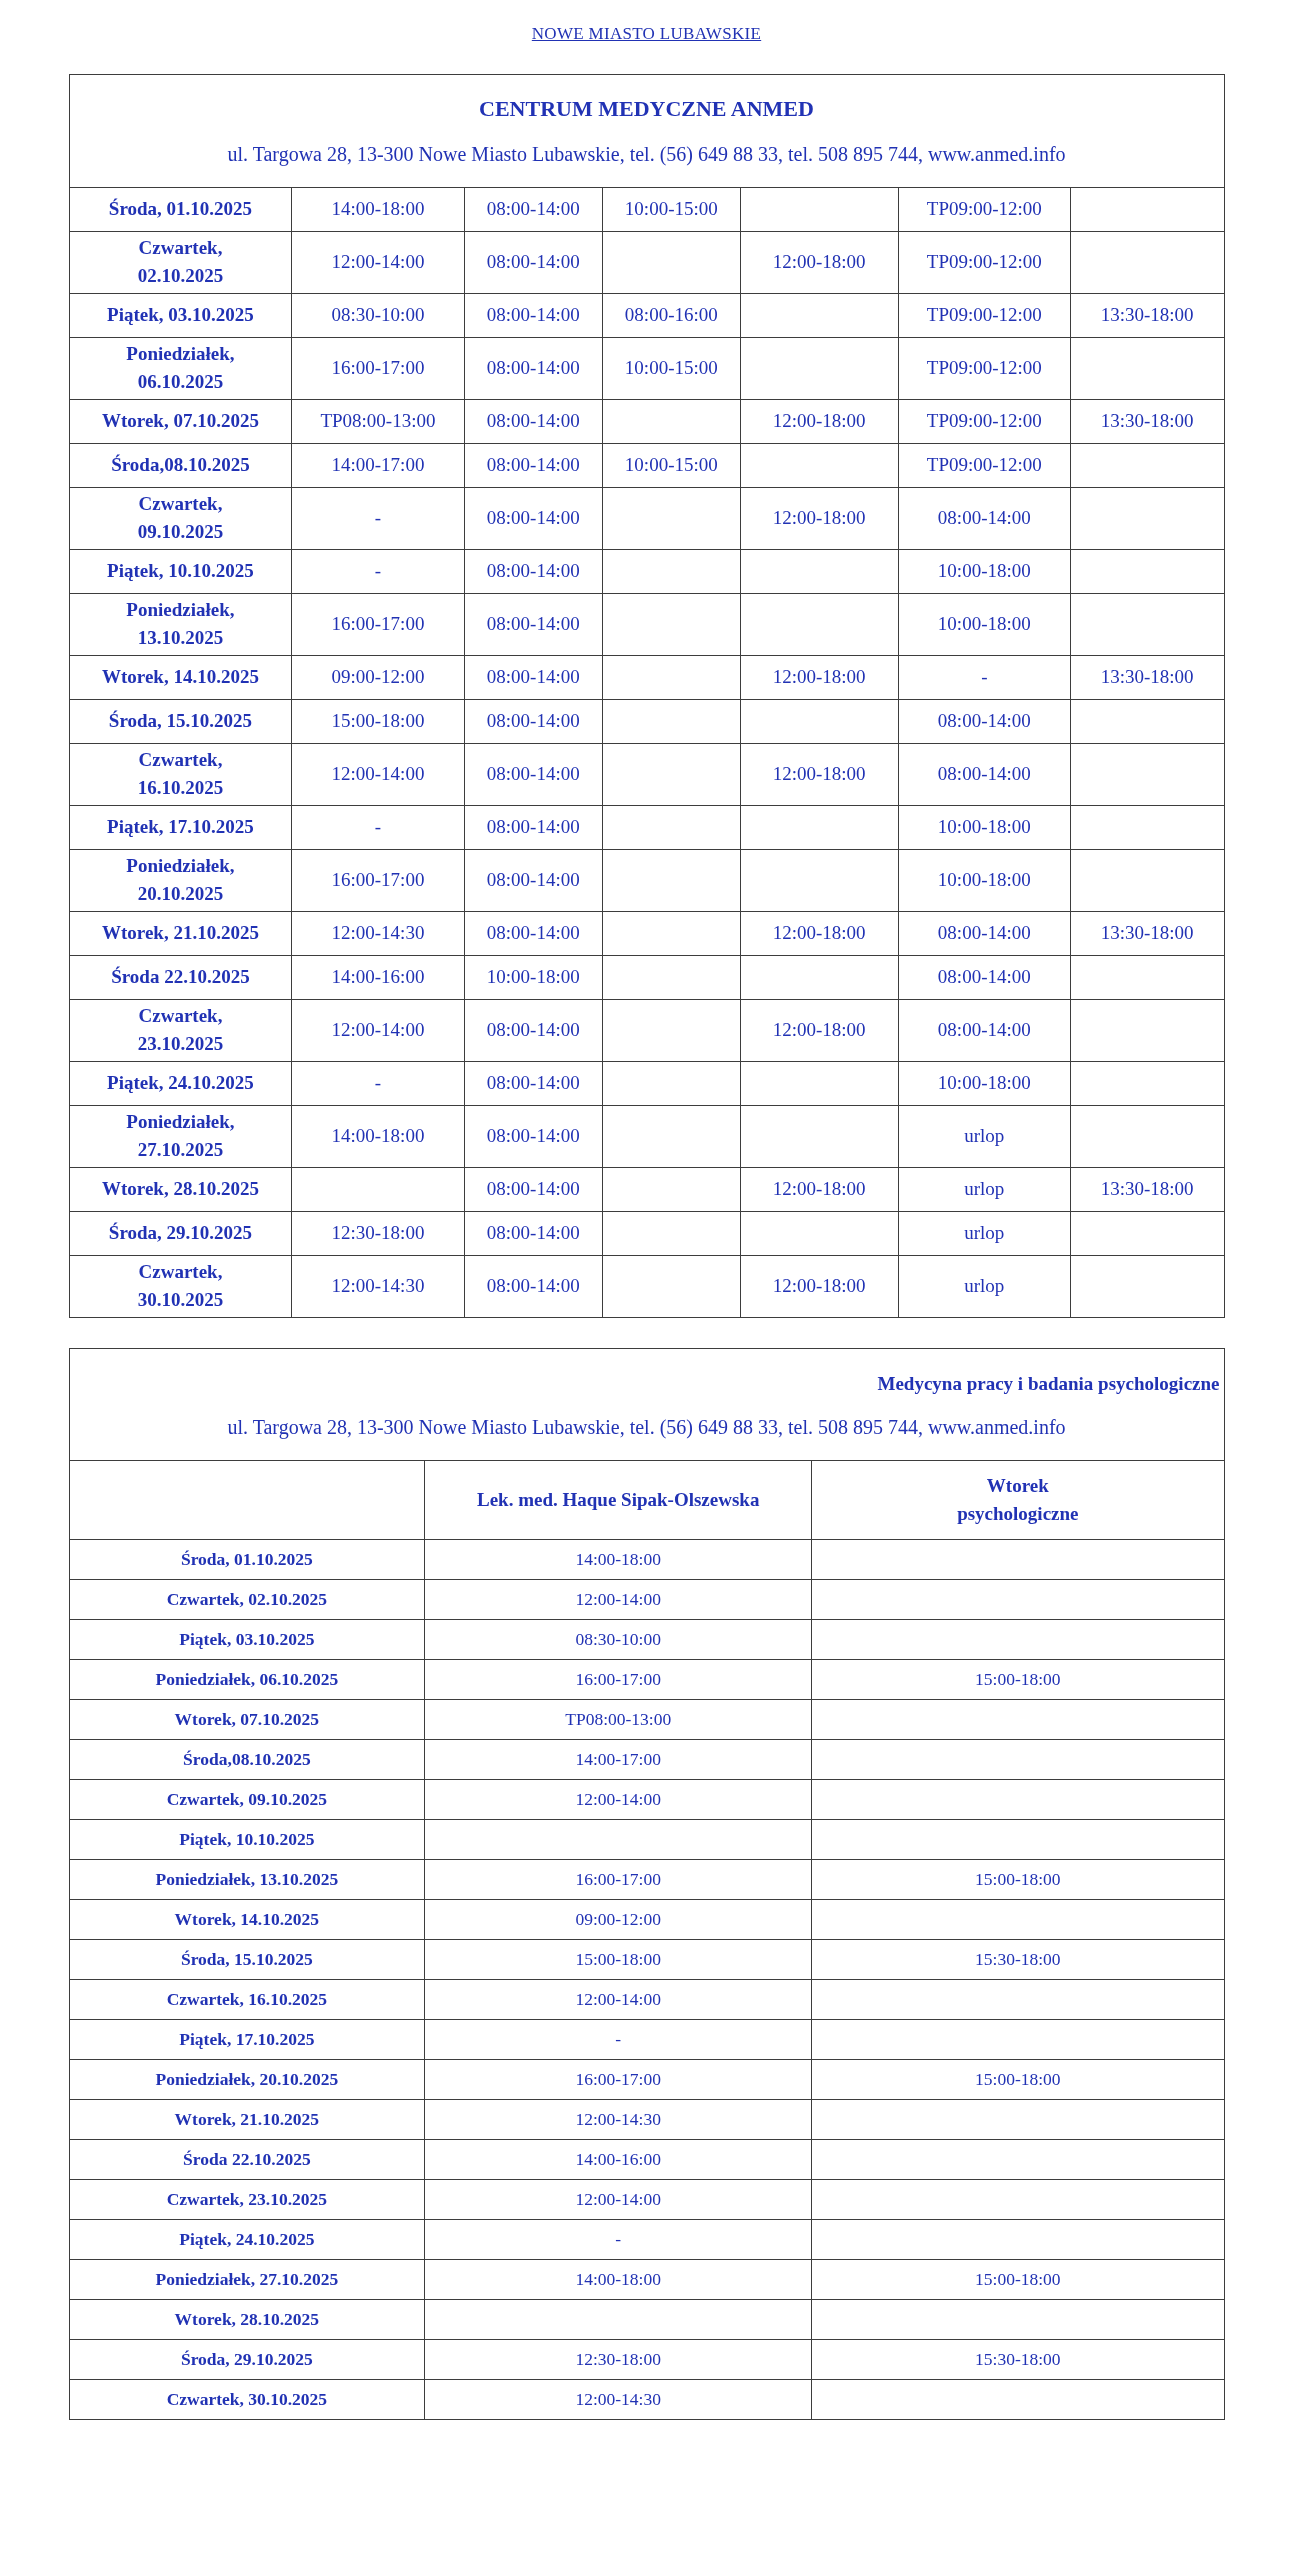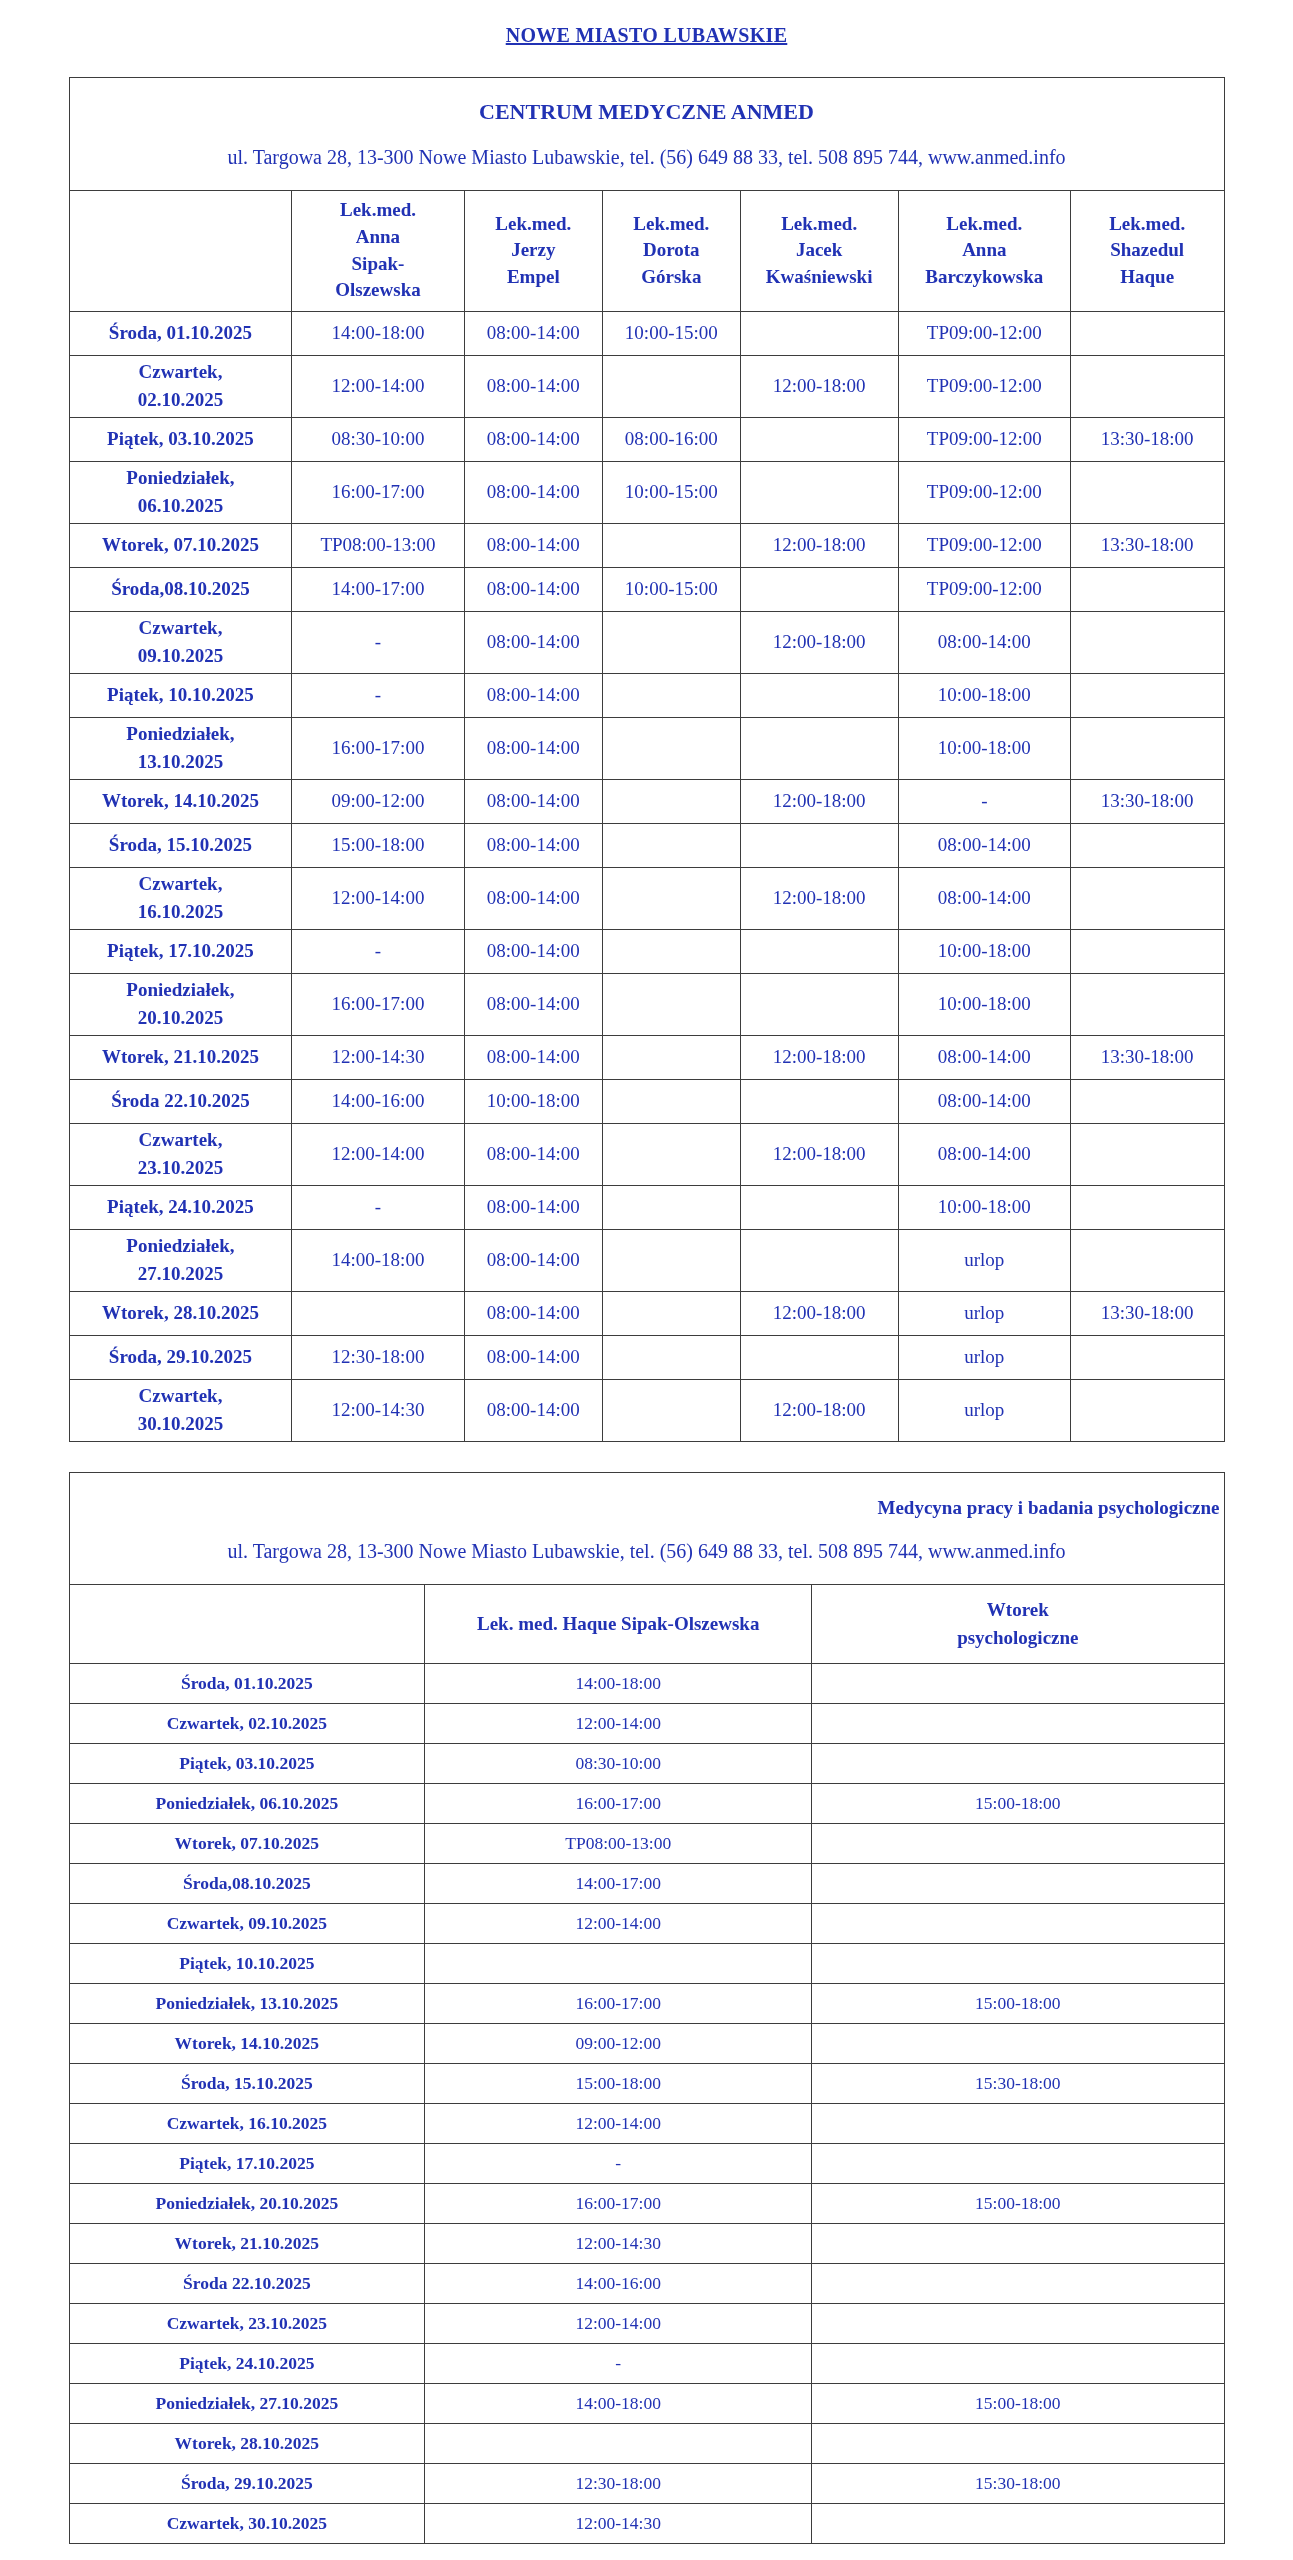--- a/index.html
+++ b/index.html
@@ -10,22 +10,22 @@
   }
   body {
     width: 1293px;
     min-height: 2560px;
     font-family: "Liberation Serif", "DejaVu Serif", serif;
     color: #2132b4;
   }
   .page-title {
     margin: 24px 0 0 0;
     text-align: center;
-    font-size: 20px;
-    font-weight: bold;
+    font-size: 17px;
+    font-weight: normal;
     text-decoration: underline;
     letter-spacing: 0.3px;
   }
   table.tbl {
     width: 1156px;
     margin: 30px auto 0 auto;
     border-collapse: collapse;
     table-layout: fixed;
   }
   table.tbl th, table.tbl td {
@@ -110,42 +110,20 @@
       <col style="width:14.9%">
       <col style="width:13.3%">
     </colgroup>
     <thead>
       <tr>
         <td class="title-cell" colspan="7">
           <div class="tbl-title">CENTRUM MEDYCZNE ANMED</div>
           <div class="tbl-subtitle">ul. Targowa 28, 13-300 Nowe Miasto Lubawskie, tel. (56) 649 88 33, tel. 508 895 744, www.anmed.info</div>
         </td>
       </tr>
-      <tr class="cols" id="t1-head">
-          <th></th>
-          <th>Lek.med.
-Anna
-Sipak-
-Olszewska</th>
-          <th>Lek.med.
-Jerzy
-Empel</th>
-          <th>Lek.med.
-Dorota
-Górska</th>
-          <th>Lek.med.
-Jacek
-Kwaśniewski</th>
-          <th>Lek.med.
-Anna
-Barczykowska</th>
-          <th>Lek.med.
-Shazedul
-Haque</th>
-        </tr>
     </thead>
     <tbody id="t1-body">
         <tr>
           <th class="day">Środa, 01.10.2025</th>
           <td>14:00-18:00</td>
           <td>08:00-14:00</td>
           <td>10:00-15:00</td>
           <td></td>
           <td>TP09:00-12:00</td>
           <td></td>

